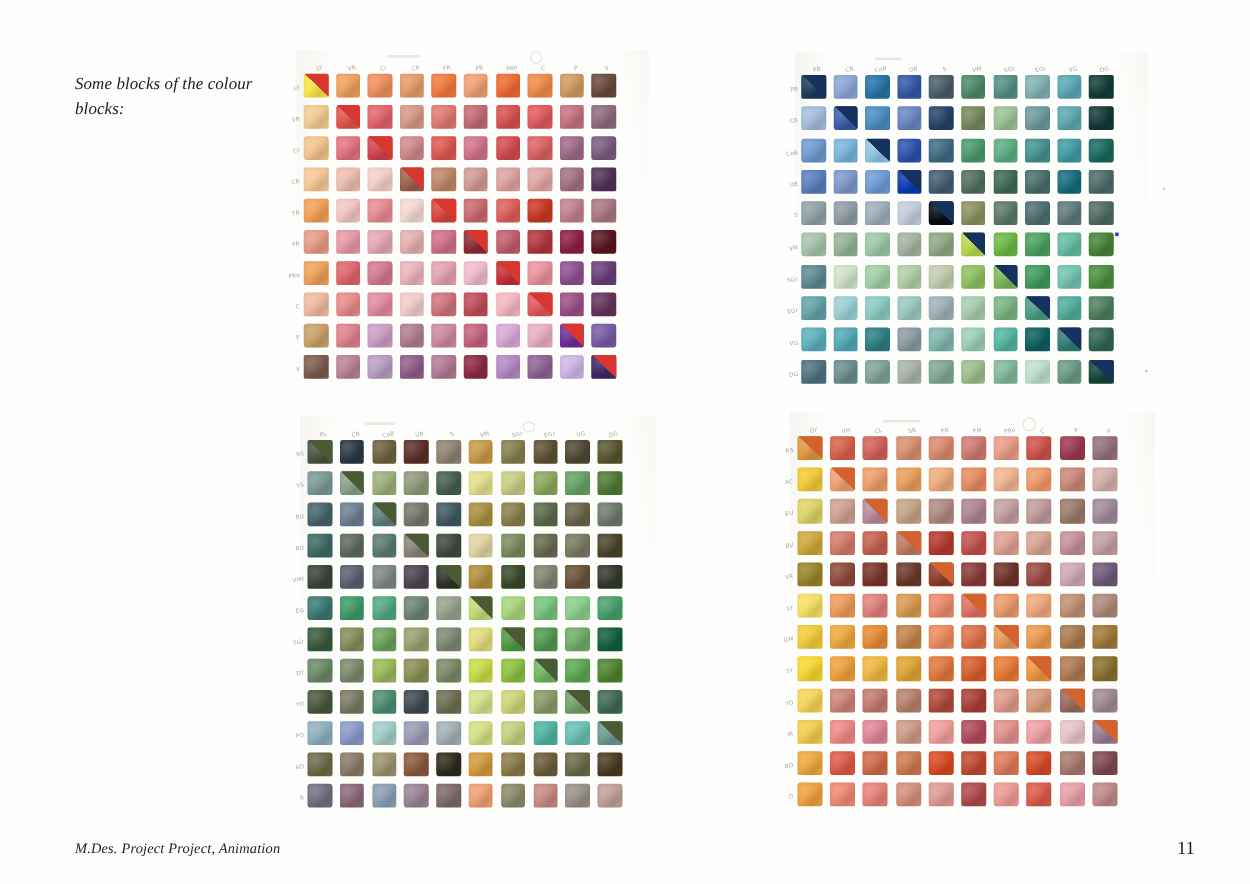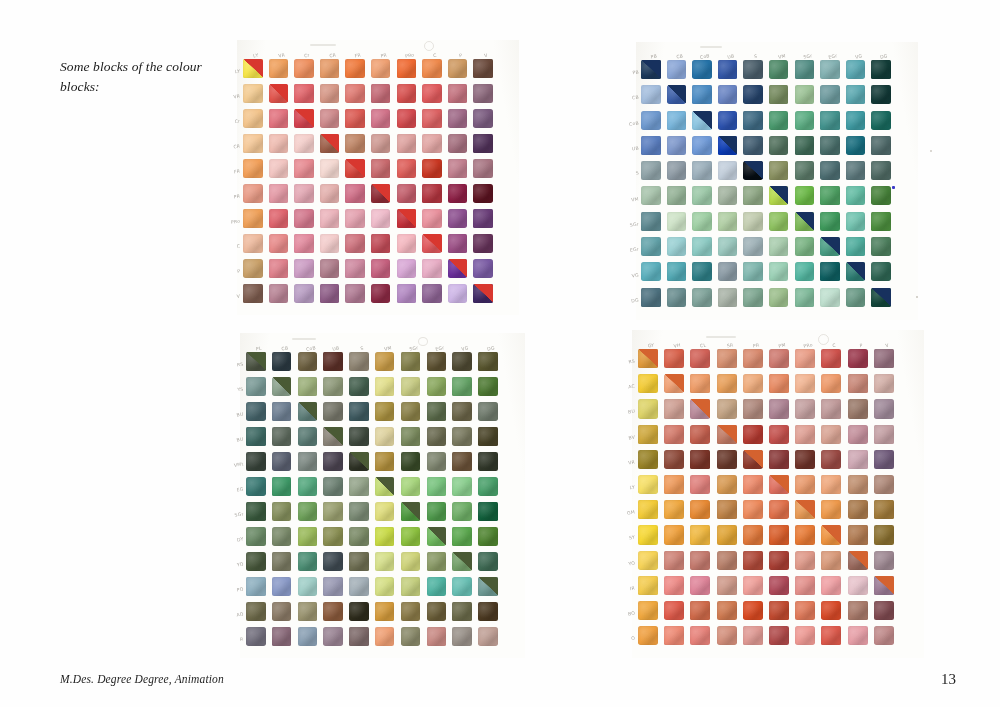--- a/index.html
+++ b/index.html
@@ -1614,16 +1614,16 @@
           <div class="wash" style="background: linear-gradient(135deg, rgb(192, 138, 138) 0%, rgb(192, 138, 138) 45%, rgb(177, 127, 127) 72%, rgb(202, 145, 145) 100%); border-radius: 2.7px;"></div>
         </div>
       </div>
     </div>
   <div id="artifacts-layer">
       <div class="speck" style="left: 892px; top: 186px; width: 3px; height: 3px; background: rgb(58, 58, 200);"></div>
       <div class="speck" style="left: 916px; top: 296px; width: 2px; height: 2px; background: rgb(200, 196, 188);"></div>
       <div class="speck" style="left: 930px; top: 150px; width: 2px; height: 2px; background: rgb(207, 203, 196);"></div>
     </div>
 
-  <div class="footer-left">M.Des. Degree Degree, Animation</div>
-  <div class="footer-page">13</div>
+  <div class="footer-left">M.Des. Project Project, Animation</div>
+  <div class="footer-page">11</div>
 
 </div>
 
 </body></html>

